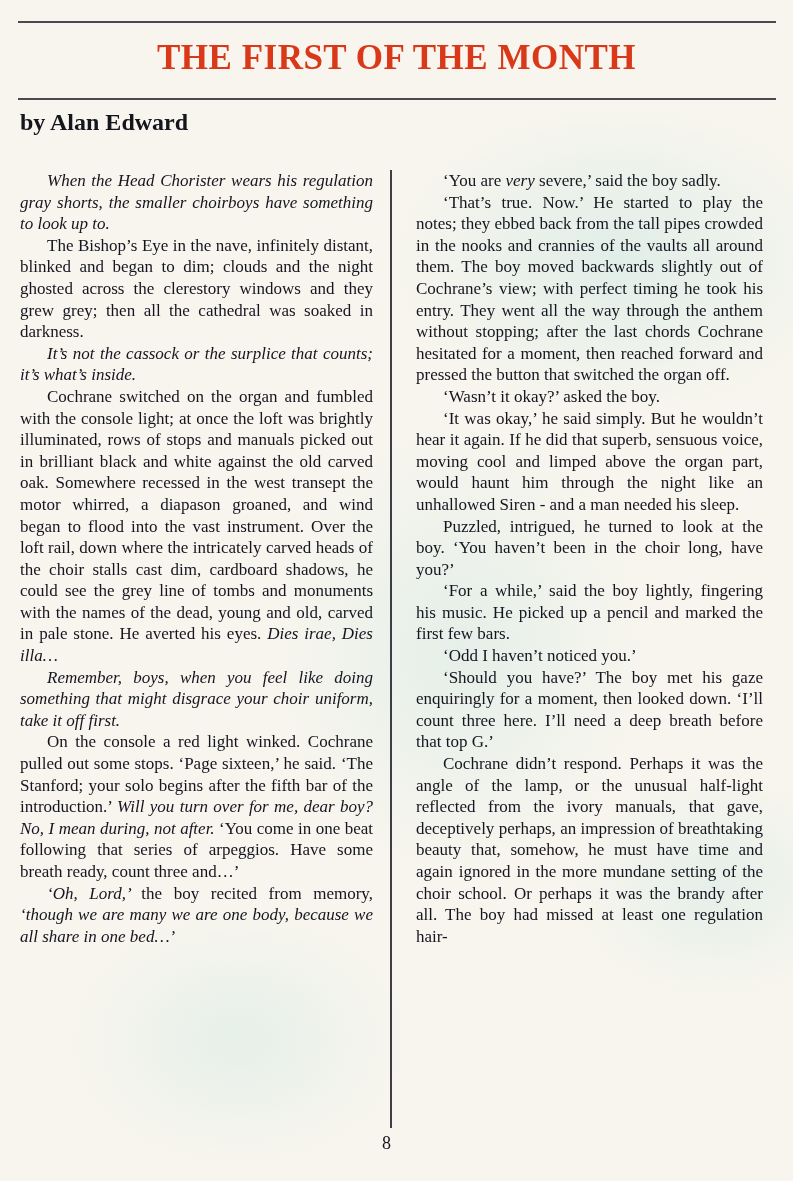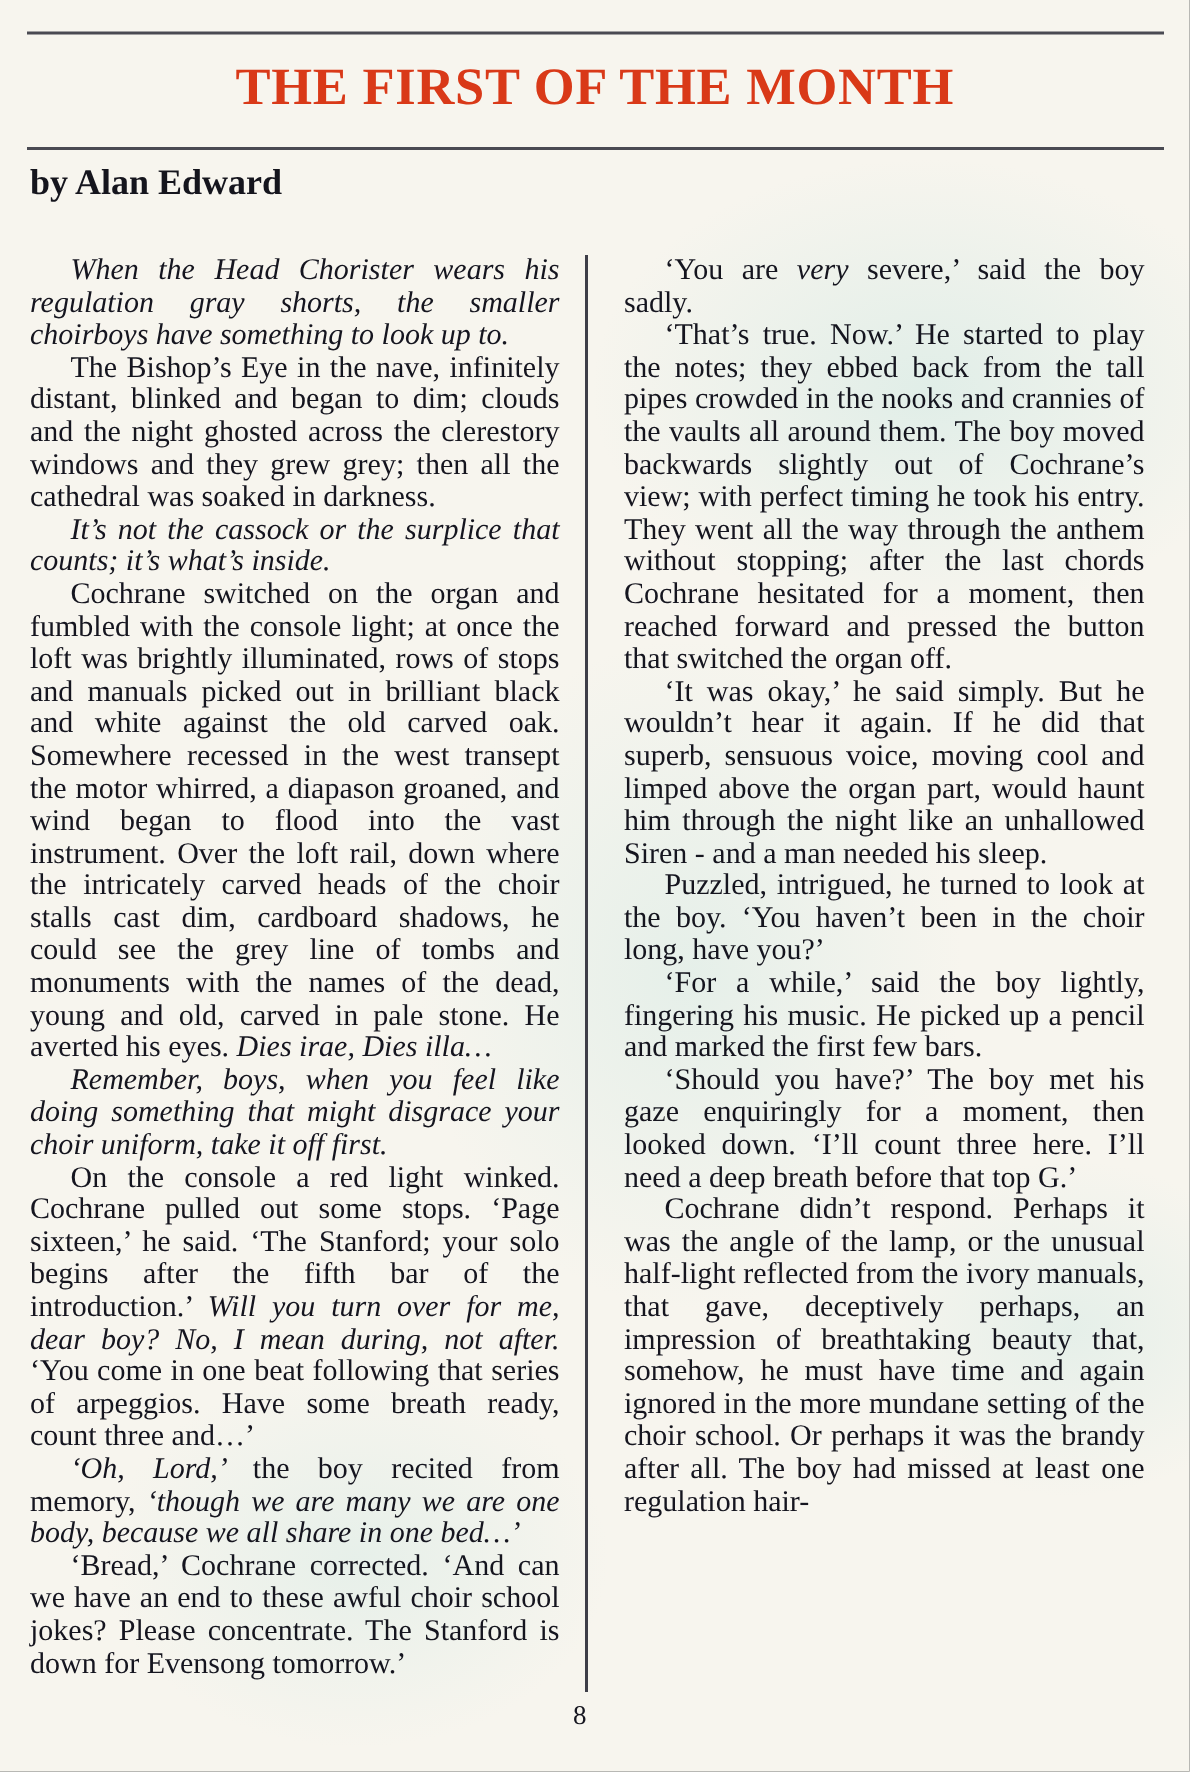--- a/index.html
+++ b/index.html
@@ -49,21 +49,21 @@
     color: #15151d;
   }
   .columns {
     position: absolute;
     top: 170px;
     left: 20px;
     display: flex;
     align-items: flex-start;
   }
   .col {
-    font-size: 20px;
+    font-size: 17px;
     line-height: 21.6px;
     text-align: justify;
     color: #15151f;
   }
   .col-left  { width: 353px; }
   .col-right { width: 347px; }
   .divider {
     width: 2px;
     height: 958px;
     margin-left: 17px;
@@ -92,27 +92,28 @@
   <div class="byline">by Alan Edward</div>
   <div class="columns">
     <div class="col col-left">
         <p class="para"><span class="it">When the Head Chorister wears his regulation gray shorts, the smaller choirboys have something to look up to.</span></p>
         <p class="para"><span>The Bishop’s Eye in the nave, infinitely distant, blinked and began to dim; clouds and the night ghosted across the clerestory windows and they grew grey; then all the cathedral was soaked in darkness.</span></p>
         <p class="para"><span class="it">It’s not the cassock or the surplice that counts; it’s what’s inside.</span></p>
         <p class="para"><span>Cochrane switched on the organ and fumbled with the console light; at once the loft was brightly illuminated, rows of stops and manuals picked out in brilliant black and white against the old carved oak. Somewhere recessed in the west transept the motor whirred, a diapason groaned, and wind began to flood into the vast instrument. Over the loft rail, down where the intricately carved heads of the choir stalls cast dim, cardboard shadows, he could see the grey line of tombs and monuments with the names of the dead, young and old, carved in pale stone. He averted his eyes. </span><span class="it">Dies irae, Dies illa…</span></p>
         <p class="para"><span class="it">Remember, boys, when you feel like doing something that might disgrace your choir uniform, take it off first.</span></p>
         <p class="para"><span>On the console a red light winked. Cochrane pulled out some stops. ‘Page sixteen,’ he said. ‘The Stanford; your solo begins after the fifth bar of the introduction.’ </span><span class="it">Will you turn over for me, dear boy? No, I mean during, not after.</span><span> ‘You come in one beat following that series of arpeggios. Have some breath ready, count three and…’</span></p>
         <p class="para"><span class="it">‘Oh, Lord,’ </span><span>the boy recited from memory, </span><span class="it">‘though we are many we are one body, because we all share in one bed…’</span></p>
-        <p class="para"><span>‘Bread,’ Cochrane corrected. ‘And can we have an end to these awful choir school jokes? Please concentrate. The Stanford is down for Evensong tomorrow.’</span></p>
       </div>
     <div class="divider"></div>
     <div class="col col-right">
         <p class="para"><span>‘You are </span><span class="it">very</span><span> severe,’ said the boy sadly.</span></p>
         <p class="para"><span>‘That’s true. Now.’ He started to play the notes; they ebbed back from the tall pipes crowded in the nooks and crannies of the vaults all around them. The boy moved backwards slightly out of Cochrane’s view; with perfect timing he took his entry. They went all the way through the anthem without stopping; after the last chords Cochrane hesitated for a moment, then reached forward and pressed the button that switched the organ off.</span></p>
+        <p class="para"><span>‘Wasn’t it okay?’ asked the boy.</span></p>
         <p class="para"><span>‘It was okay,’ he said simply. But he wouldn’t hear it again. If he did that superb, sensuous voice, moving cool and limped above the organ part, would haunt him through the night like an unhallowed Siren - and a man needed his sleep.</span></p>
         <p class="para"><span>Puzzled, intrigued, he turned to look at the boy. ‘You haven’t been in the choir long, have you?’</span></p>
         <p class="para"><span>‘For a while,’ said the boy lightly, fingering his music. He picked up a pencil and marked the first few bars.</span></p>
+        <p class="para"><span>‘Odd I haven’t noticed you.’</span></p>
         <p class="para"><span>‘Should you have?’ The boy met his gaze enquiringly for a moment, then looked down. ‘I’ll count three here. I’ll need a deep breath before that top G.’</span></p>
         <p class="para"><span>Cochrane didn’t respond. Perhaps it was the angle of the lamp, or the unusual half-light reflected from the ivory manuals, that gave, deceptively perhaps, an impression of breathtaking beauty that, somehow, he must have time and again ignored in the more mundane setting of the choir school. Or perhaps it was the brandy after all. The boy had missed at least one regulation hair-</span></p>
       </div>
   </div>
   <div class="pageno">8</div>
 </div>
 
 </body></html>

